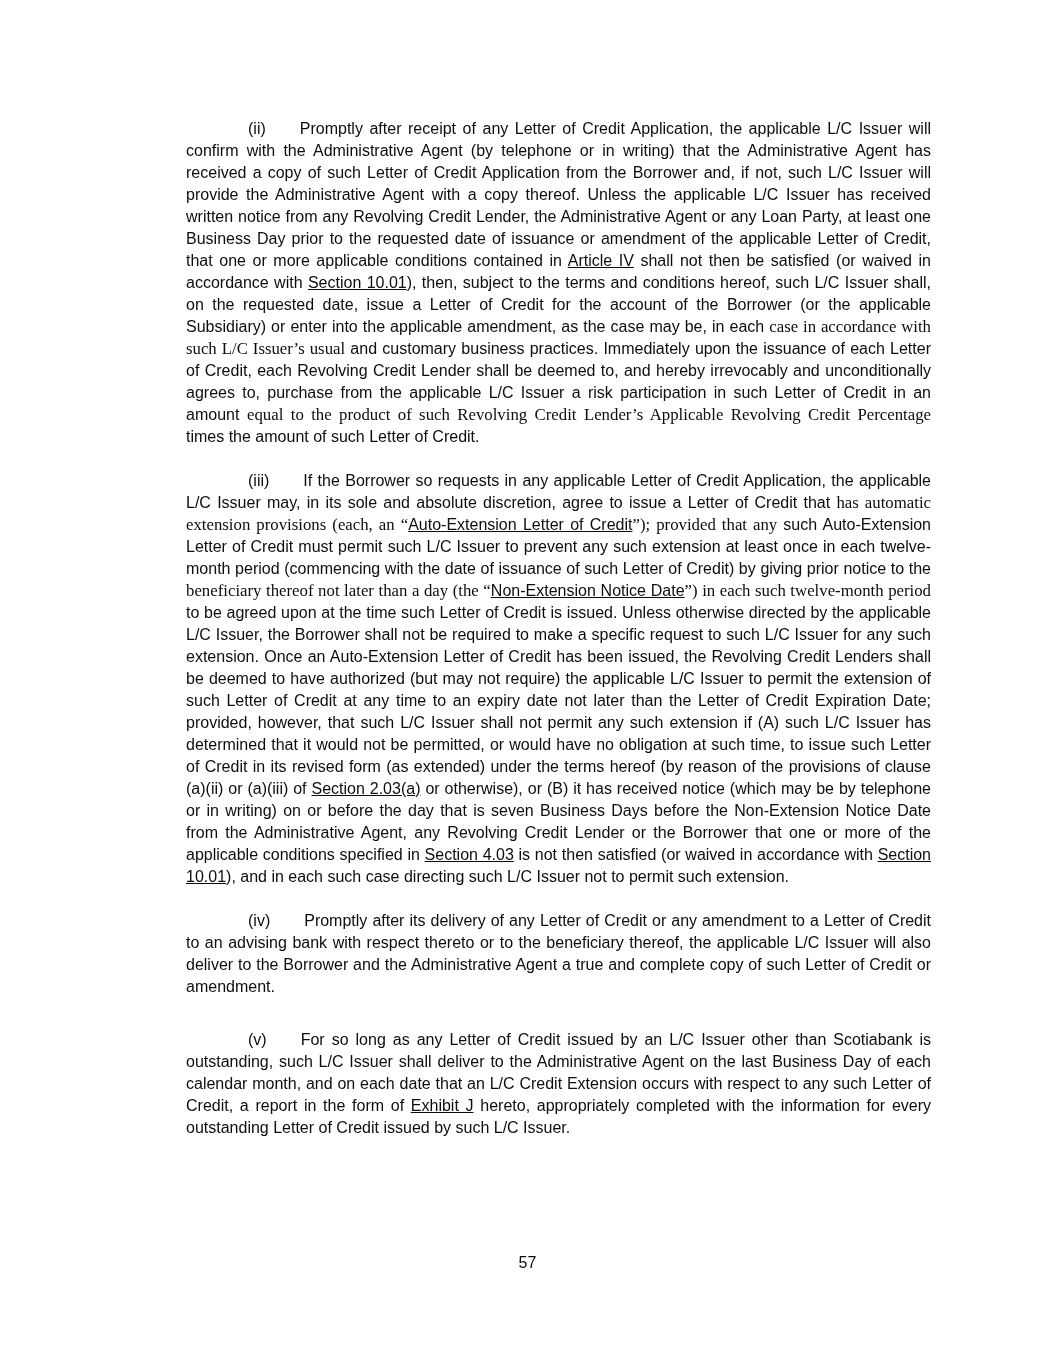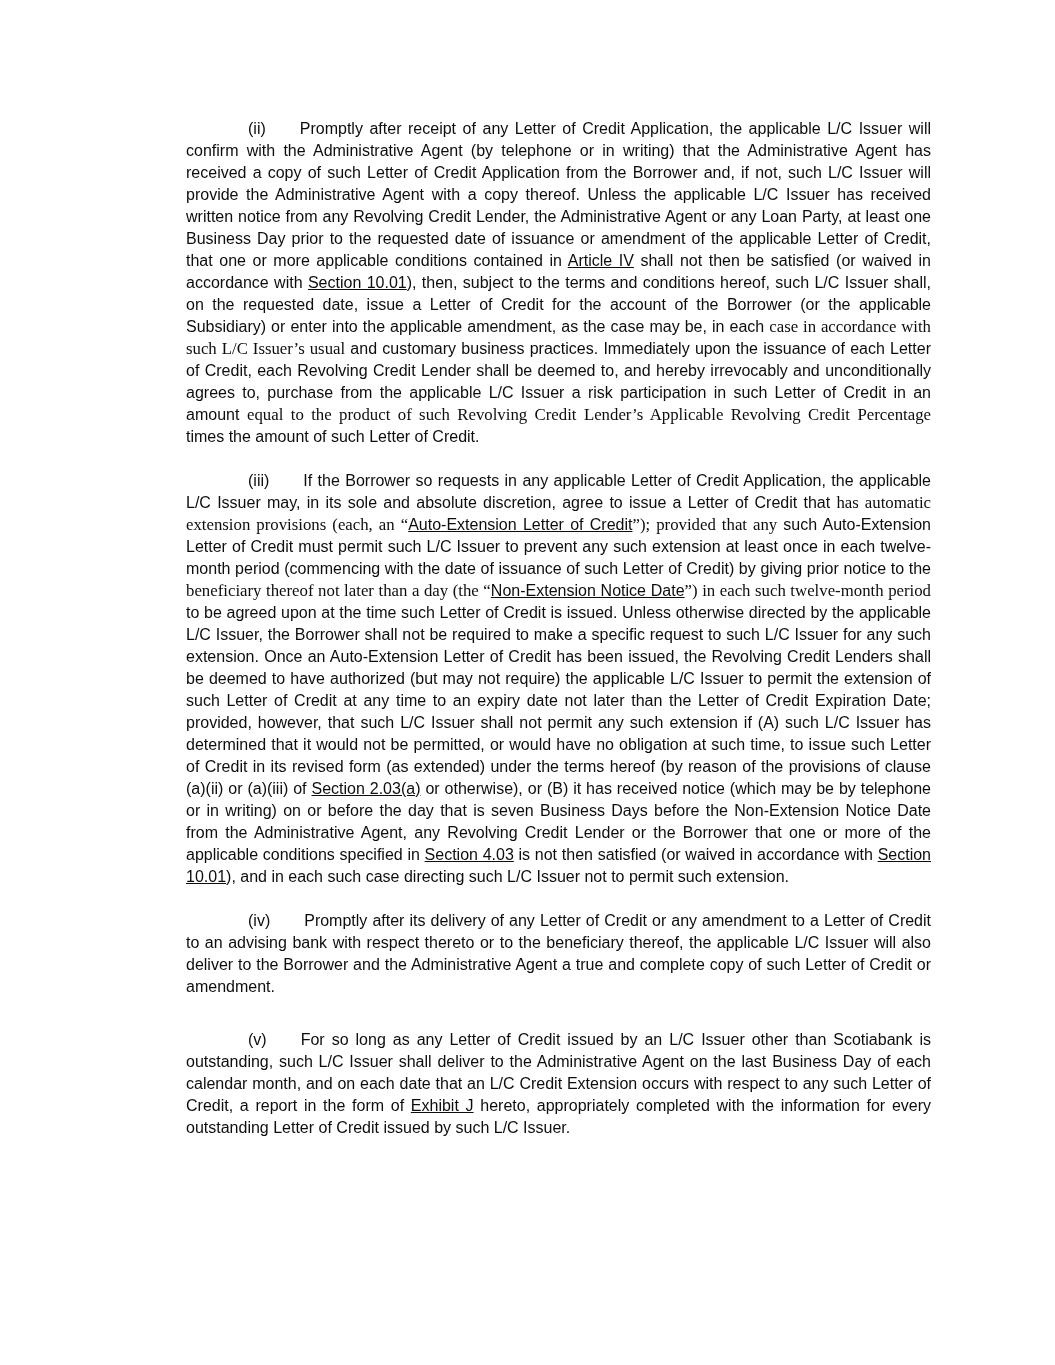--- a/index.html
+++ b/index.html
@@ -60,13 +60,14 @@
     <p class="para"><span class="plabel">(ii)</span><span class="ptab"></span><span class="ptext"><span>Promptly after receipt of any Letter of Credit Application, the applicable L/C Issuer will confirm with the Administrative Agent (by telephone or in writing) that the Administrative Agent has received a copy of such Letter of Credit Application from the Borrower and, if not, such L/C Issuer will provide the Administrative Agent with a copy thereof. Unless the applicable L/C Issuer has received written notice from any Revolving Credit Lender, the Administrative Agent or any Loan Party, at least one Business Day prior to the requested date of issuance or amendment of the applicable Letter of Credit, that one or more applicable conditions contained in </span><span class="seg-u">Article IV</span><span> shall not then be satisfied (or waived in accordance with </span><span class="seg-u">Section 10.01</span><span>), then, subject to the terms and conditions hereof, such L/C Issuer shall, on the requested date, issue a Letter of Credit for the account of the Borrower (or the applicable Subsidiary) or enter into the applicable amendment, as the case may be, in each </span><span class="seg-serif">case in accordance with such L/C Issuer’s usual</span><span> and customary business practices. Immediately upon the issuance of each Letter of Credit, each Revolving Credit Lender shall be deemed to, and hereby irrevocably and unconditionally agrees to, purchase from the applicable L/C Issuer a risk participation in such Letter of Credit in an amount </span><span class="seg-serif">equal to the product of such Revolving Credit Lender’s Applicable Revolving Credit Percentage</span><span> times the amount of such Letter of Credit.</span></span></p>
 
     <p class="para"><span class="plabel">(iii)</span><span class="ptab"></span><span class="ptext"><span>If the Borrower so requests in any applicable Letter of Credit Application, the applicable L/C Issuer may, in its sole and absolute discretion, agree to issue a Letter of Credit that </span><span class="seg-serif">has automatic extension provisions (each, an “</span><span class="seg-u">Auto-Extension Letter of Credit</span><span class="seg-serif">”); provided that any </span><span>such Auto-Extension Letter of Credit must permit such L/C Issuer to prevent any such extension at least once in each twelve-month period (commencing with the date of issuance of such Letter of Credit) by giving prior notice to the </span><span class="seg-serif">beneficiary thereof not later than a day (the “</span><span class="seg-u">Non-Extension Notice Date</span><span class="seg-serif">”) in each such twelve-month period </span><span>to be agreed upon at the time such Letter of Credit is issued. Unless otherwise directed by the applicable L/C Issuer, the Borrower shall not be required to make a specific request to such L/C Issuer for any such extension. Once an Auto-Extension Letter of Credit has been issued, the Revolving Credit Lenders shall be deemed to have authorized (but may not require) the applicable L/C Issuer to permit the extension of such Letter of Credit at any time to an expiry date not later than the Letter of Credit Expiration Date; provided, however, that such L/C Issuer shall not permit any such extension if (A) such L/C Issuer has determined that it would not be permitted, or would have no obligation at such time, to issue such Letter of Credit in its revised form (as extended) under the terms hereof (by reason of the provisions of clause (a)(ii) or (a)(iii) of </span><span class="seg-u">Section 2.03(a)</span><span> or otherwise), or (B) it has received notice (which may be by telephone or in writing) on or before the day that is seven Business Days before the Non-Extension Notice Date from the Administrative Agent, any Revolving Credit Lender or the Borrower that one or more of the applicable conditions specified in </span><span class="seg-u">Section 4.03</span><span> is not then satisfied (or waived in accordance with </span><span class="seg-u">Section 10.01</span><span>), and in each such case directing such L/C Issuer not to permit such extension.</span></span></p>
 
     <p class="para"><span class="plabel">(iv)</span><span class="ptab"></span><span class="ptext"><span>Promptly after its delivery of any Letter of Credit or any amendment to a Letter of Credit to an advising bank with respect thereto or to the beneficiary thereof, the applicable L/C Issuer will also deliver to the Borrower and the Administrative Agent a true and complete copy of such Letter of Credit or amendment.</span></span></p>
 
     <p class="para"><span class="plabel">(v)</span><span class="ptab"></span><span class="ptext"><span>For so long as any Letter of Credit issued by an L/C Issuer other than Scotiabank is outstanding, such L/C Issuer shall deliver to the Administrative Agent on the last Business Day of each calendar month, and on each date that an L/C Credit Extension occurs with respect to any such Letter of Credit, a report in the form of </span><span class="seg-u">Exhibit J</span><span> hereto, appropriately completed with the information for every outstanding Letter of Credit issued by such L/C Issuer.</span></span></p>
 
   </div>
 
+  <div class="page-number">57</div>
 </div>
 
 </body></html>

